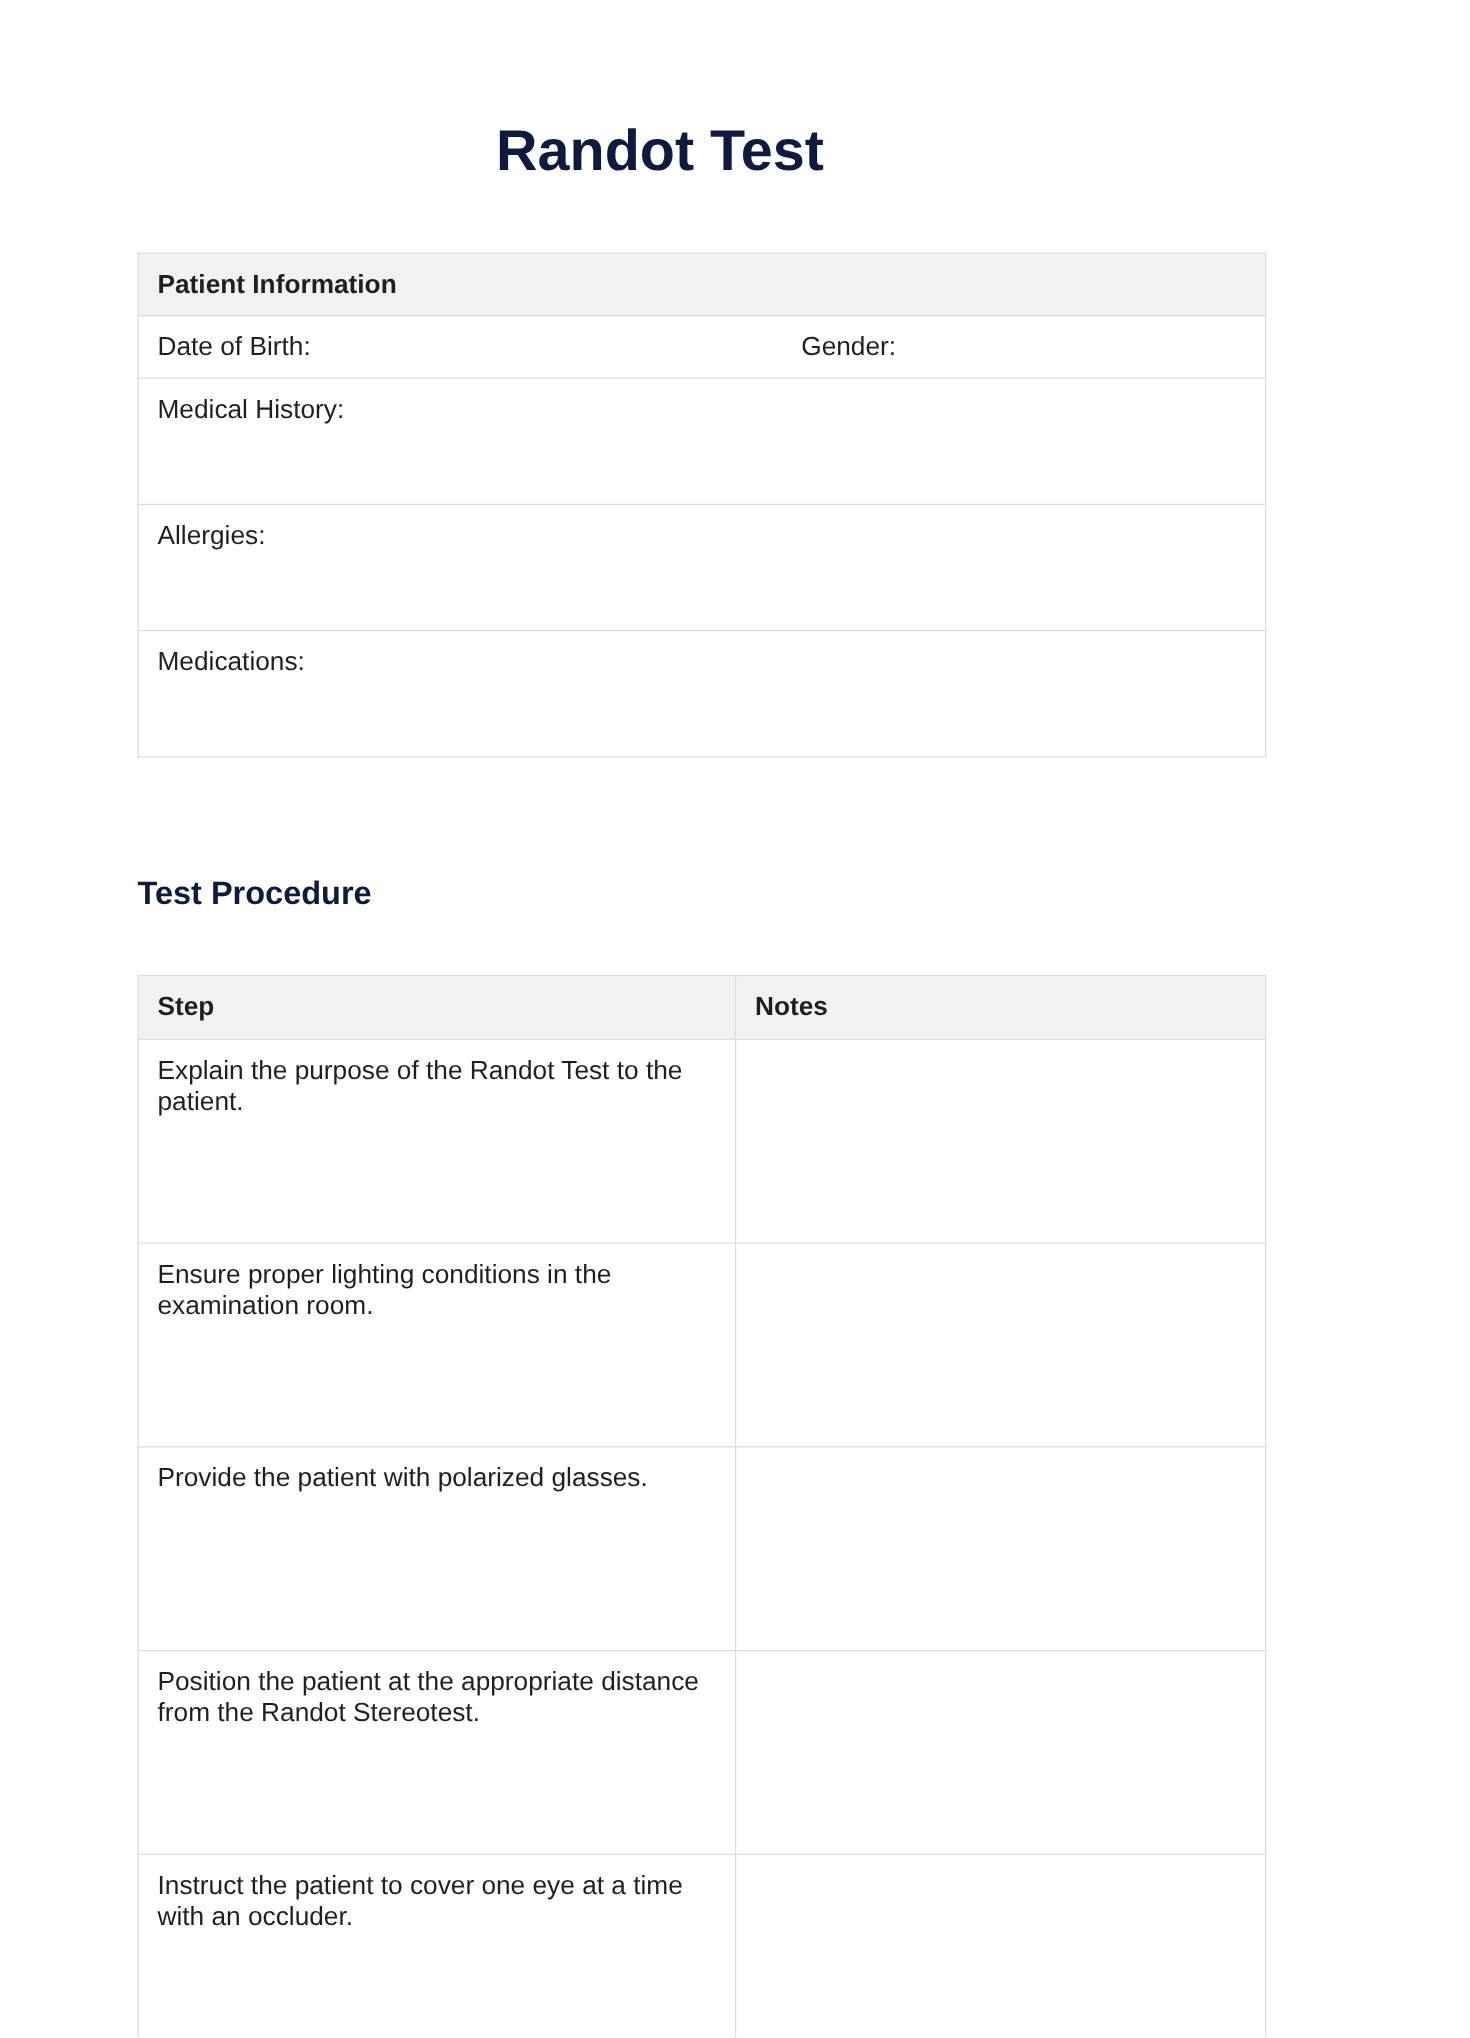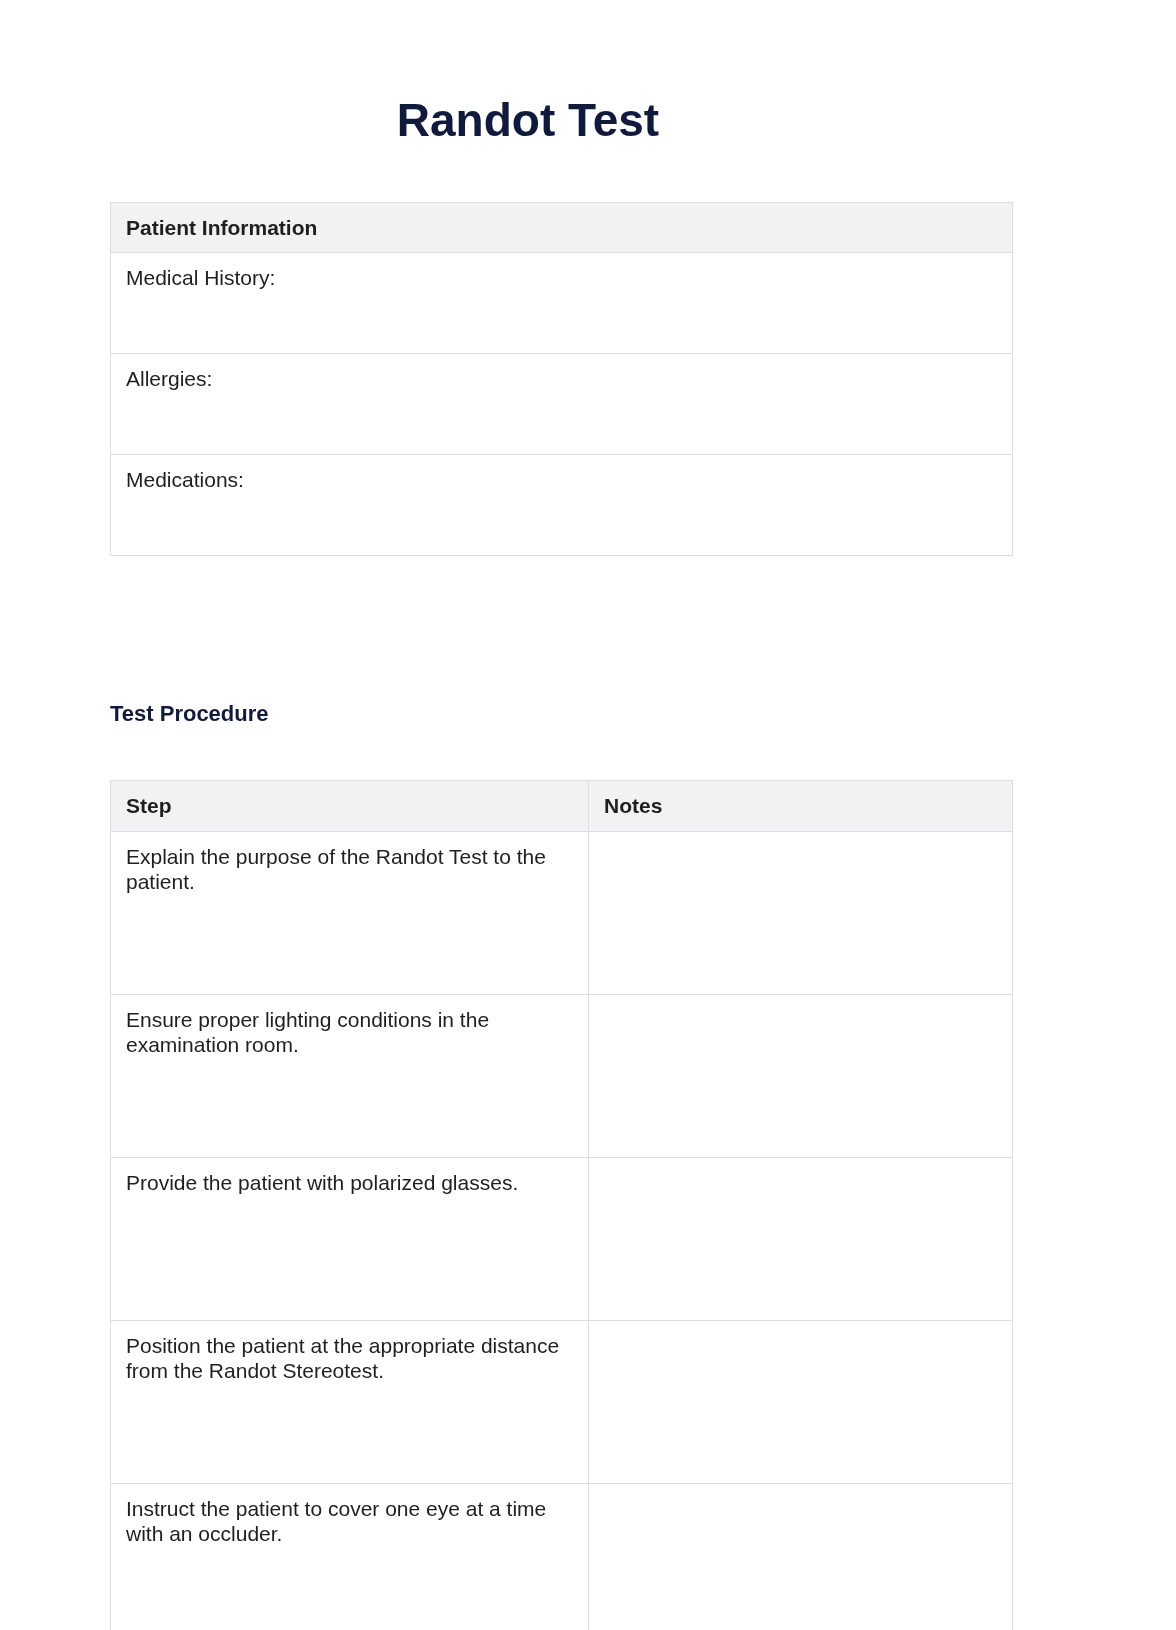--- a/index.html
+++ b/index.html
@@ -15,36 +15,42 @@
     td, th { border: 1.5px solid #dcdde0; padding: 0 15px; vertical-align: top; text-align: left; font-size: 21px; }
     th { background: #f1f2f4; font-weight: bold; color: #1f1f1f; }
     #patient-table { top: 202px; }
     #patient-table th { height: 49px; line-height: 49px; }
     #patient-table td { height: 49px; line-height: 49px; }
     #patient-table td.tall { height: 100px; }
     .dob-row { position: relative; }
     .gender { position: absolute; left: 530px; top: 0; }
     .section-title {
       position: absolute; top: 697px; left: 110px; margin: 0;
-      font-size: 22px; font-weight: bold; color: #0f1a3d; line-height: 34px;
+      font-size: 26px; font-weight: bold; color: #0f1a3d; line-height: 34px;
     }
     #procedure-table { top: 780px; }
     #procedure-table th { height: 50px; line-height: 50px; margin-left: 32px; }
     #procedure-table td { height: 150px; padding-top: 12px; padding-bottom: 0; line-height: 25px; margin-left: 16px; }
     #procedure-table col.c1 { width: 478px; }
   </style>
 </head>
 <body>
 
 <h1 class="title">Randot Test</h1>
 
 <table id="patient-table">
   <tbody>
       <tr>
     <th>Patient Information</th>
+  </tr>
+  <tr>
+    <td class="dob-row">
+      <span>Date of Birth:</span>
+      <span class="gender">Gender:</span>
+    </td>
   </tr>
   <tr>
     <td class="tall"><span>Medical History:</span></td>
   </tr>
   <tr>
     <td class="tall"><span>Allergies:</span></td>
   </tr>
   <tr>
     <td class="tall"><span>Medications:</span></td>
   </tr>

